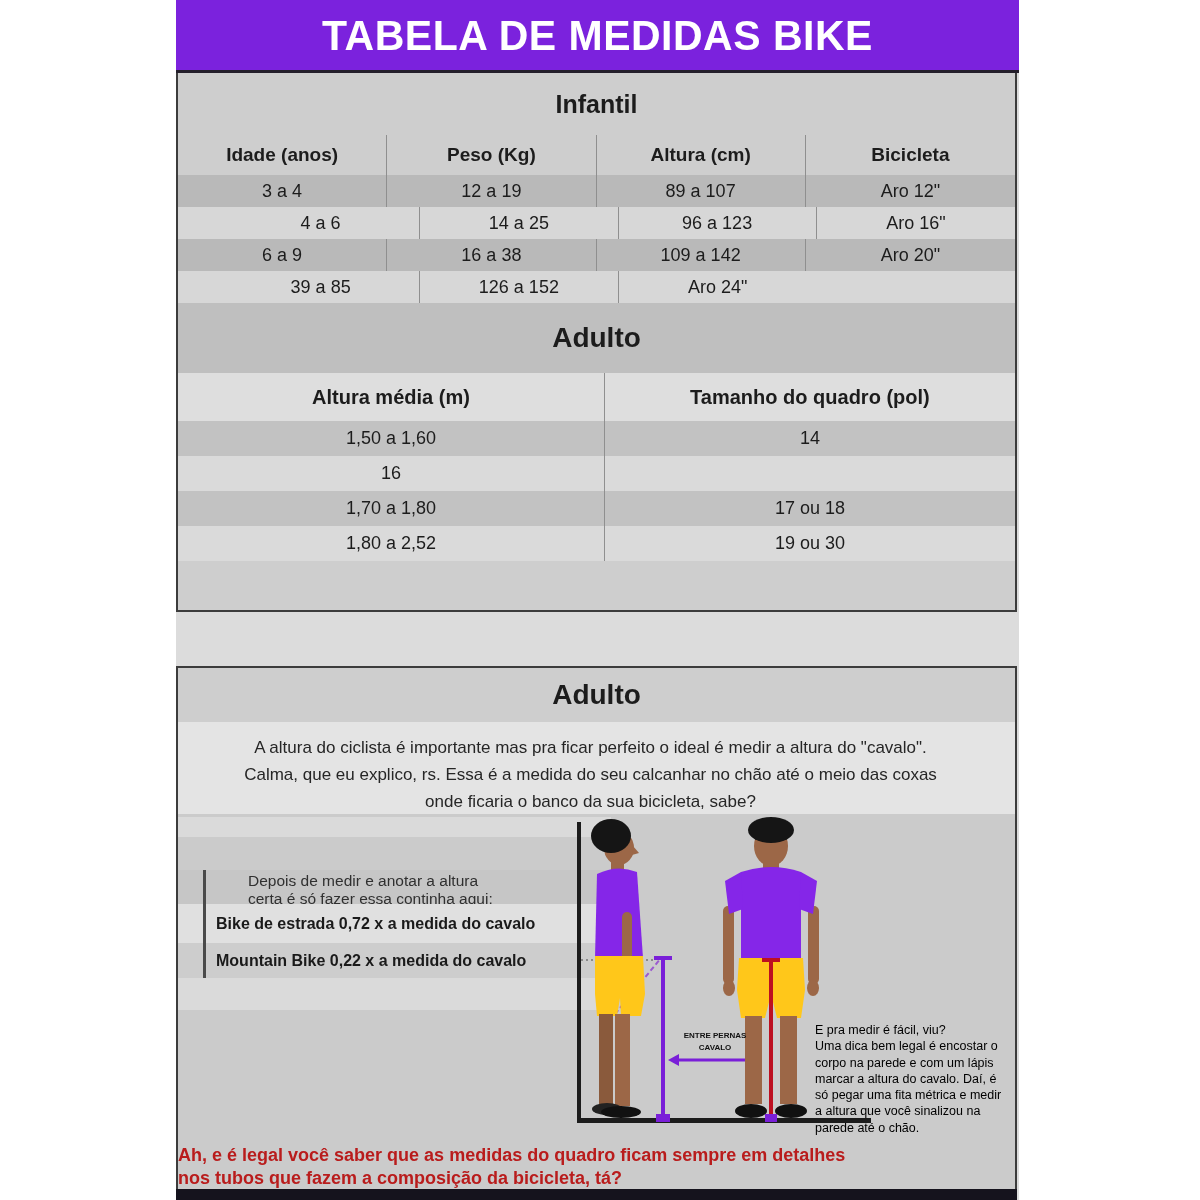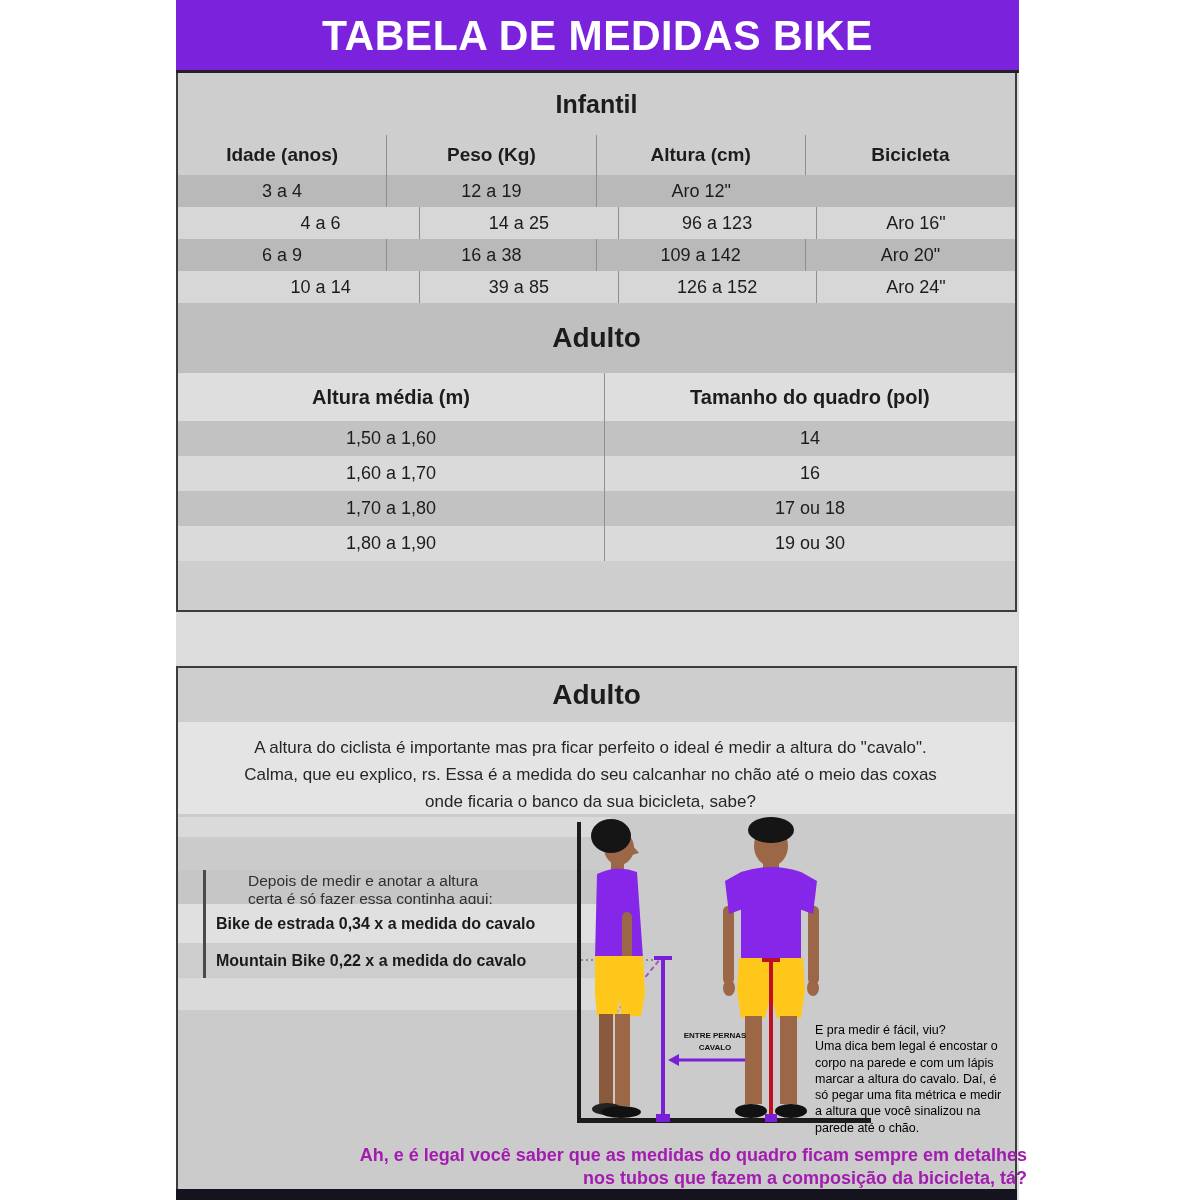--- a/index.html
+++ b/index.html
@@ -50,22 +50,22 @@
   .s3{top:275px;height:35px;background:#cdcdcd;}
   .s4{top:310px;height:32px;background:#dadada;}
   .s1 .txt{padding:2px 0 0 38px;font-size:15.5px;line-height:1.18;white-space:pre-line;color:#303030;}
   .formula{display:flex;align-items:center;padding-left:38px;font-weight:bold;font-size:16px;color:#1a1a1a;}
   .vline{position:absolute;left:25px;top:202px;width:3px;height:108px;background:#4a4a4a;}
   .diagram{position:absolute;left:395px;top:140px;width:310px;height:320px;}
   .entre-label{position:absolute;left:498px;top:362px;width:78px;text-align:center;
                font-size:8px;font-weight:bold;line-height:1.5;color:#111;}
   .tip{position:absolute;left:637px;top:354px;width:196px;font-size:12.5px;line-height:1.3;
        white-space:pre-line;color:#000000;}
-  .outro{position:absolute;left:12px;top:476px;width:100%;text-align:right;font-size:18px;font-weight:bold;
-         line-height:1.3;white-space:pre-line;color:#a21caf;}
+  .outro{position:absolute;left:0;top:476px;width:100%;text-align:left;font-size:18px;font-weight:bold;
+         line-height:1.3;white-space:pre-line;color:#b91c1c;}
   .footer-band{position:absolute;left:-2px;bottom:-2px;width:841px;height:11px;background:#15131d;}
 </style>
 </head>
 <body>
 
 <div class="canvas">
   <div class="content-col">
 
     <div class="main-header">
       <div class="title">TABELA DE MEDIDAS BIKE</div>
@@ -77,81 +77,80 @@
       <div class="itable">
         <div class="hrow">
           <div class="cell hcell">Idade (anos)</div>
           <div class="cell hcell">Peso (Kg)</div>
           <div class="cell hcell">Altura (cm)</div>
           <div class="cell hcell">Bicicleta</div>
         </div>
         <div class="drow row-dark">
           <div class="cell">3 a 4</div>
           <div class="cell">12 a 19</div>
+          <div class="cell">89 a 107</div>
           <div class="cell">Aro 12"</div>
         </div>
         <div class="drow row-light">
           <div class="cell">4 a 6</div>
           <div class="cell">14 a 25</div>
           <div class="cell">96 a 123</div>
           <div class="cell">Aro 16"</div>
         </div>
         <div class="drow row-dark">
           <div class="cell">6 a 9</div>
           <div class="cell">16 a 38</div>
           <div class="cell">109 a 142</div>
           <div class="cell">Aro 20"</div>
         </div>
         <div class="drow row-light">
-          <div class="cell">10 a 14</div>
           <div class="cell">39 a 85</div>
           <div class="cell">126 a 152</div>
           <div class="cell">Aro 24"</div>
         </div>
       </div>
 
       <div class="band-title adulto-band">Adulto</div>
 
       <div class="atable">
         <div class="hrow">
           <div class="cell hcell">Altura média (m)</div>
           <div class="cell hcell">Tamanho do quadro (pol)</div>
         </div>
         <div class="drow arow-dark">
           <div class="cell">1,50 a 1,60</div>
           <div class="cell">14</div>
         </div>
         <div class="drow arow-light">
-          <div class="cell">1,60 a 1,70</div>
           <div class="cell">16</div>
         </div>
         <div class="drow arow-dark">
           <div class="cell">1,70 a 1,80</div>
           <div class="cell">17 ou 18</div>
         </div>
         <div class="drow arow-light">
-          <div class="cell">1,80 a 1,90</div>
+          <div class="cell">1,80 a 2,52</div>
           <div class="cell">19 ou 30</div>
         </div>
       </div>
     </div>
 
     <div class="panel2">
       <div class="inner">
         <div class="p2-title">Adulto</div>
         <div class="p2-intro">A altura do ciclista é importante mas pra ficar perfeito o ideal é medir a altura do "cavalo".
 Calma, que eu explico, rs. Essa é a medida do seu calcanhar no chão até o meio das coxas
 onde ficaria o banco da sua bicicleta, sabe?</div>
 
         <div class="stripe s0"></div>
         <div class="stripe s1">
           <div class="txt">Depois de medir e anotar a altura
 certa é só fazer essa continha aqui:</div>
         </div>
-        <div class="stripe s2 formula">Bike de estrada 0,34 x a medida do cavalo</div>
+        <div class="stripe s2 formula">Bike de estrada 0,72 x a medida do cavalo</div>
         <div class="stripe s3 formula">Mountain Bike 0,22 x a medida do cavalo</div>
         <div class="stripe s4"></div>
         <div class="vline"></div>
 
         <svg class="diagram" viewBox="0 0 310 320">
 
           <rect x="4" y="14" width="4" height="301" fill="#1c1c1c"></rect>
           <rect x="4" y="310" width="294" height="5" fill="#1c1c1c"></rect>
 
           <line x1="8" y1="152" x2="80" y2="152" stroke="#8a8a8a" stroke-width="2" stroke-dasharray="2 3"></line>

